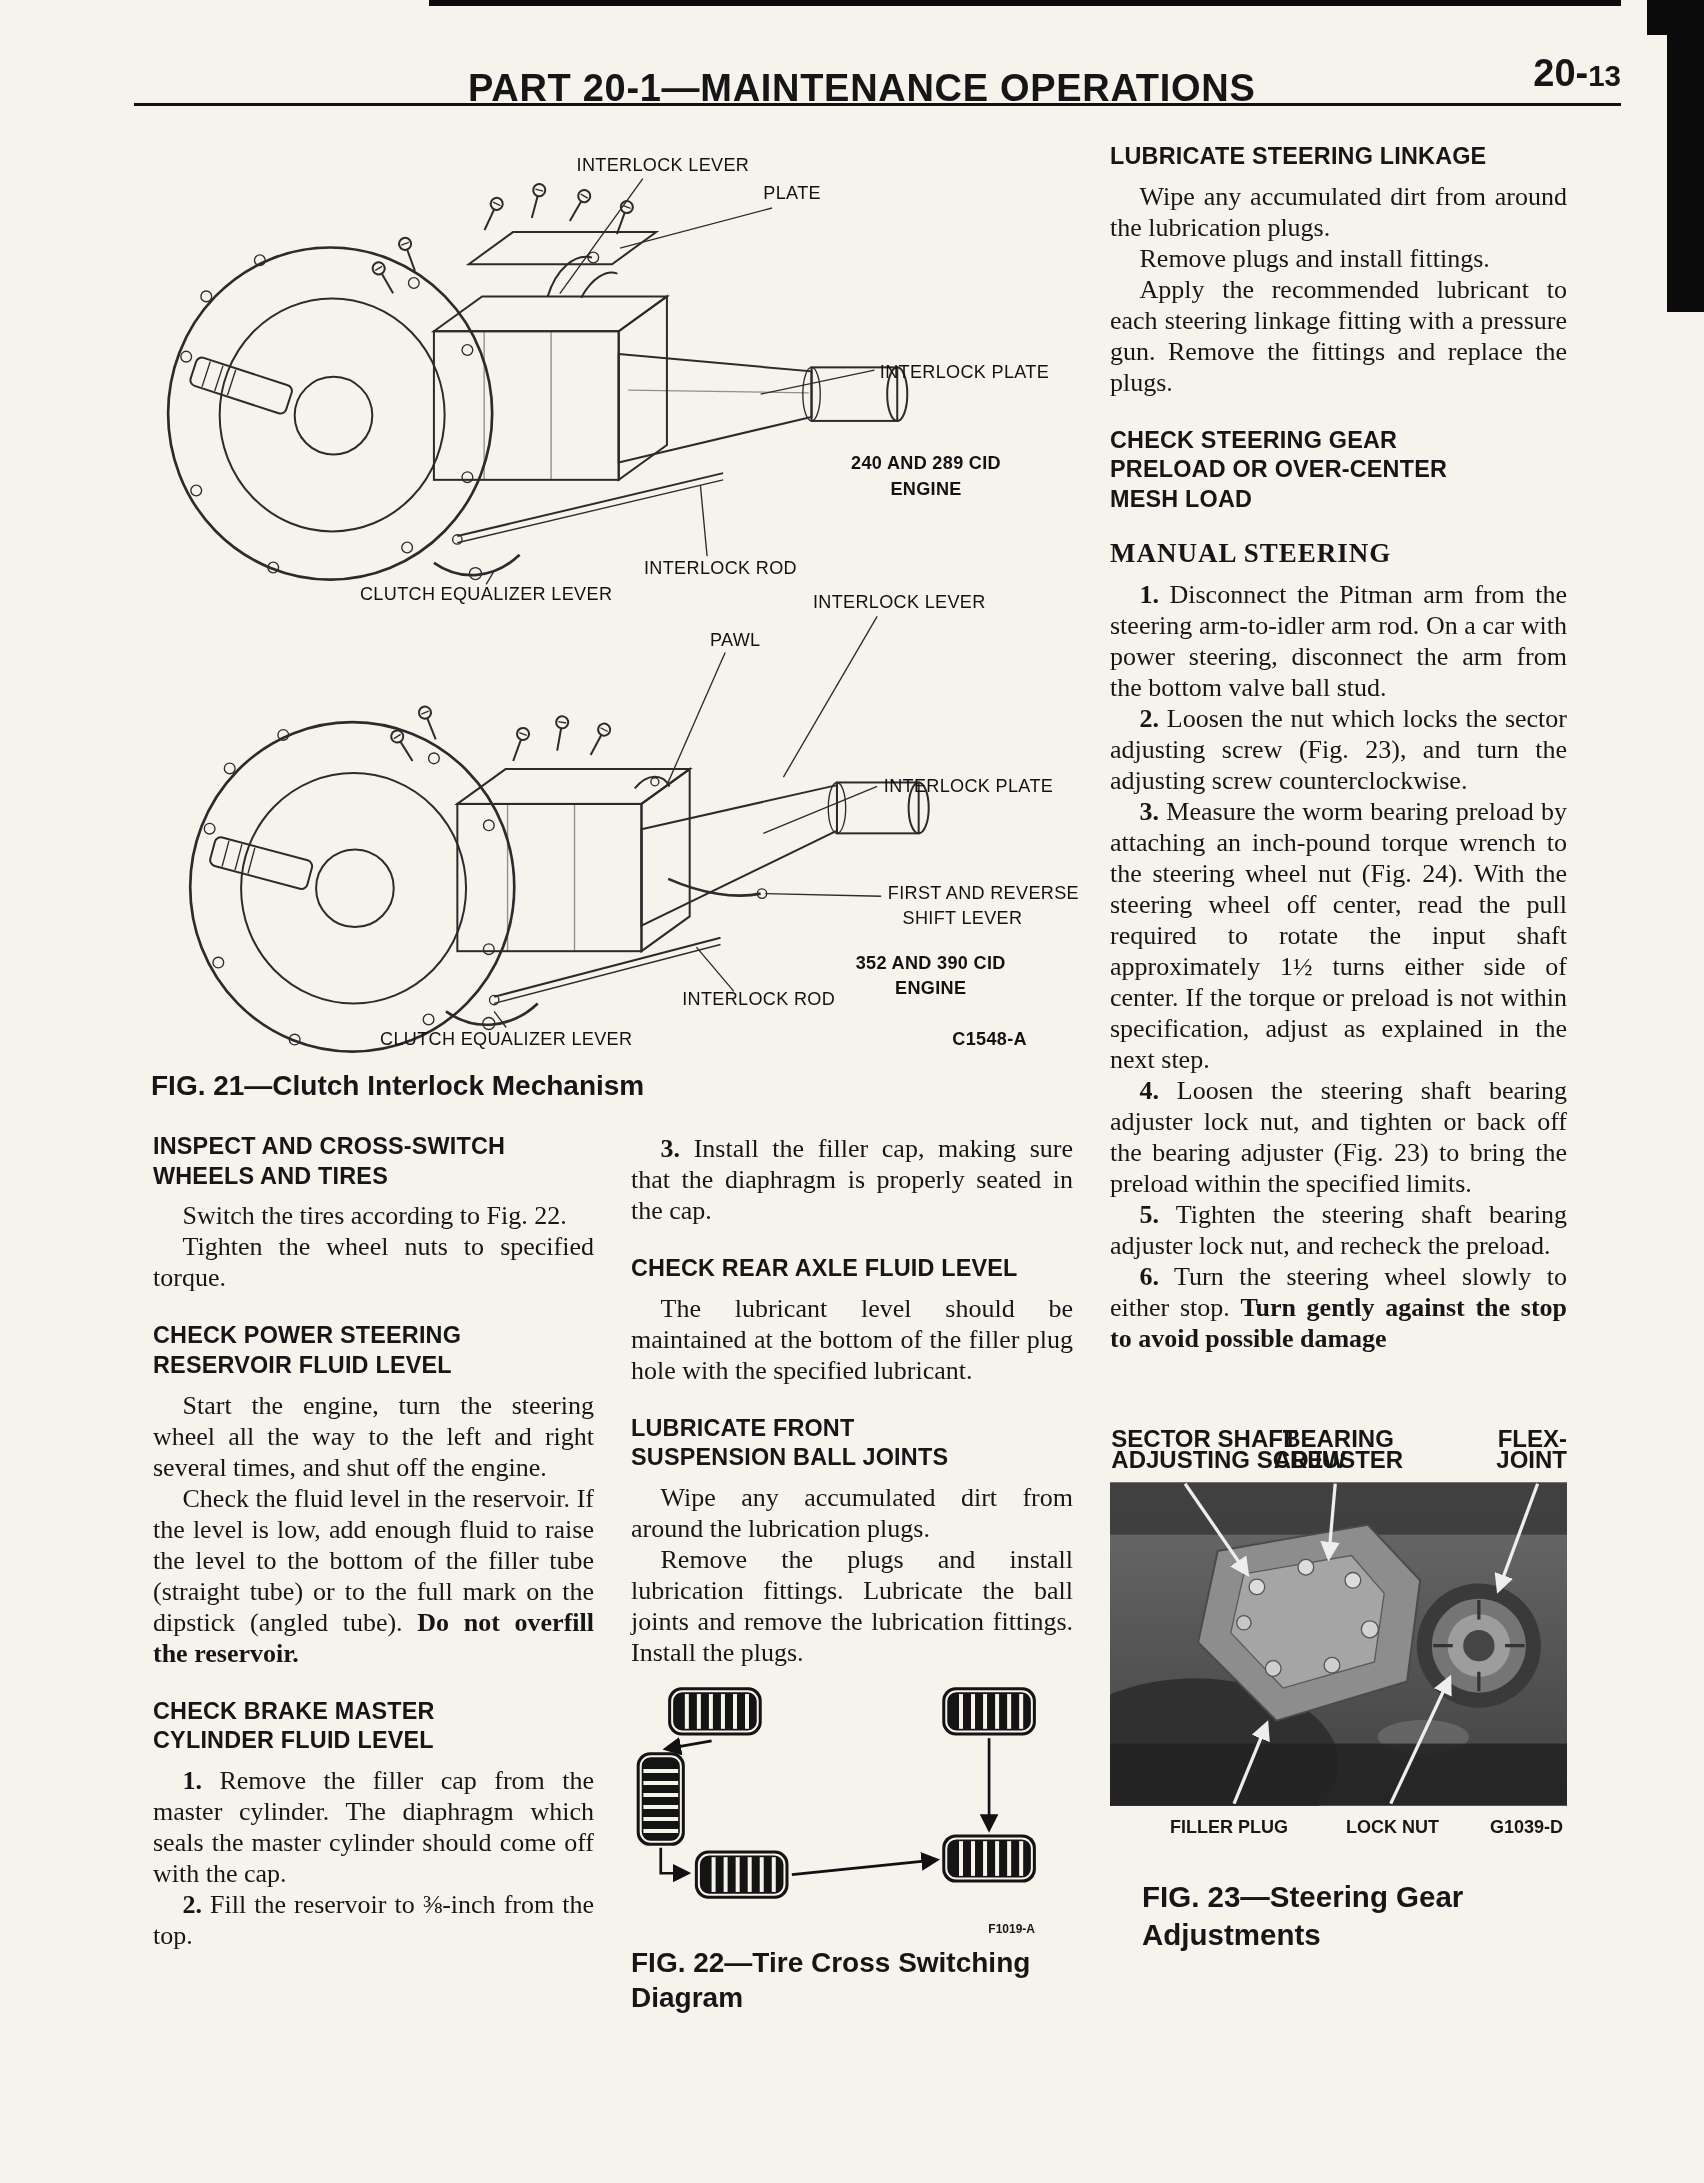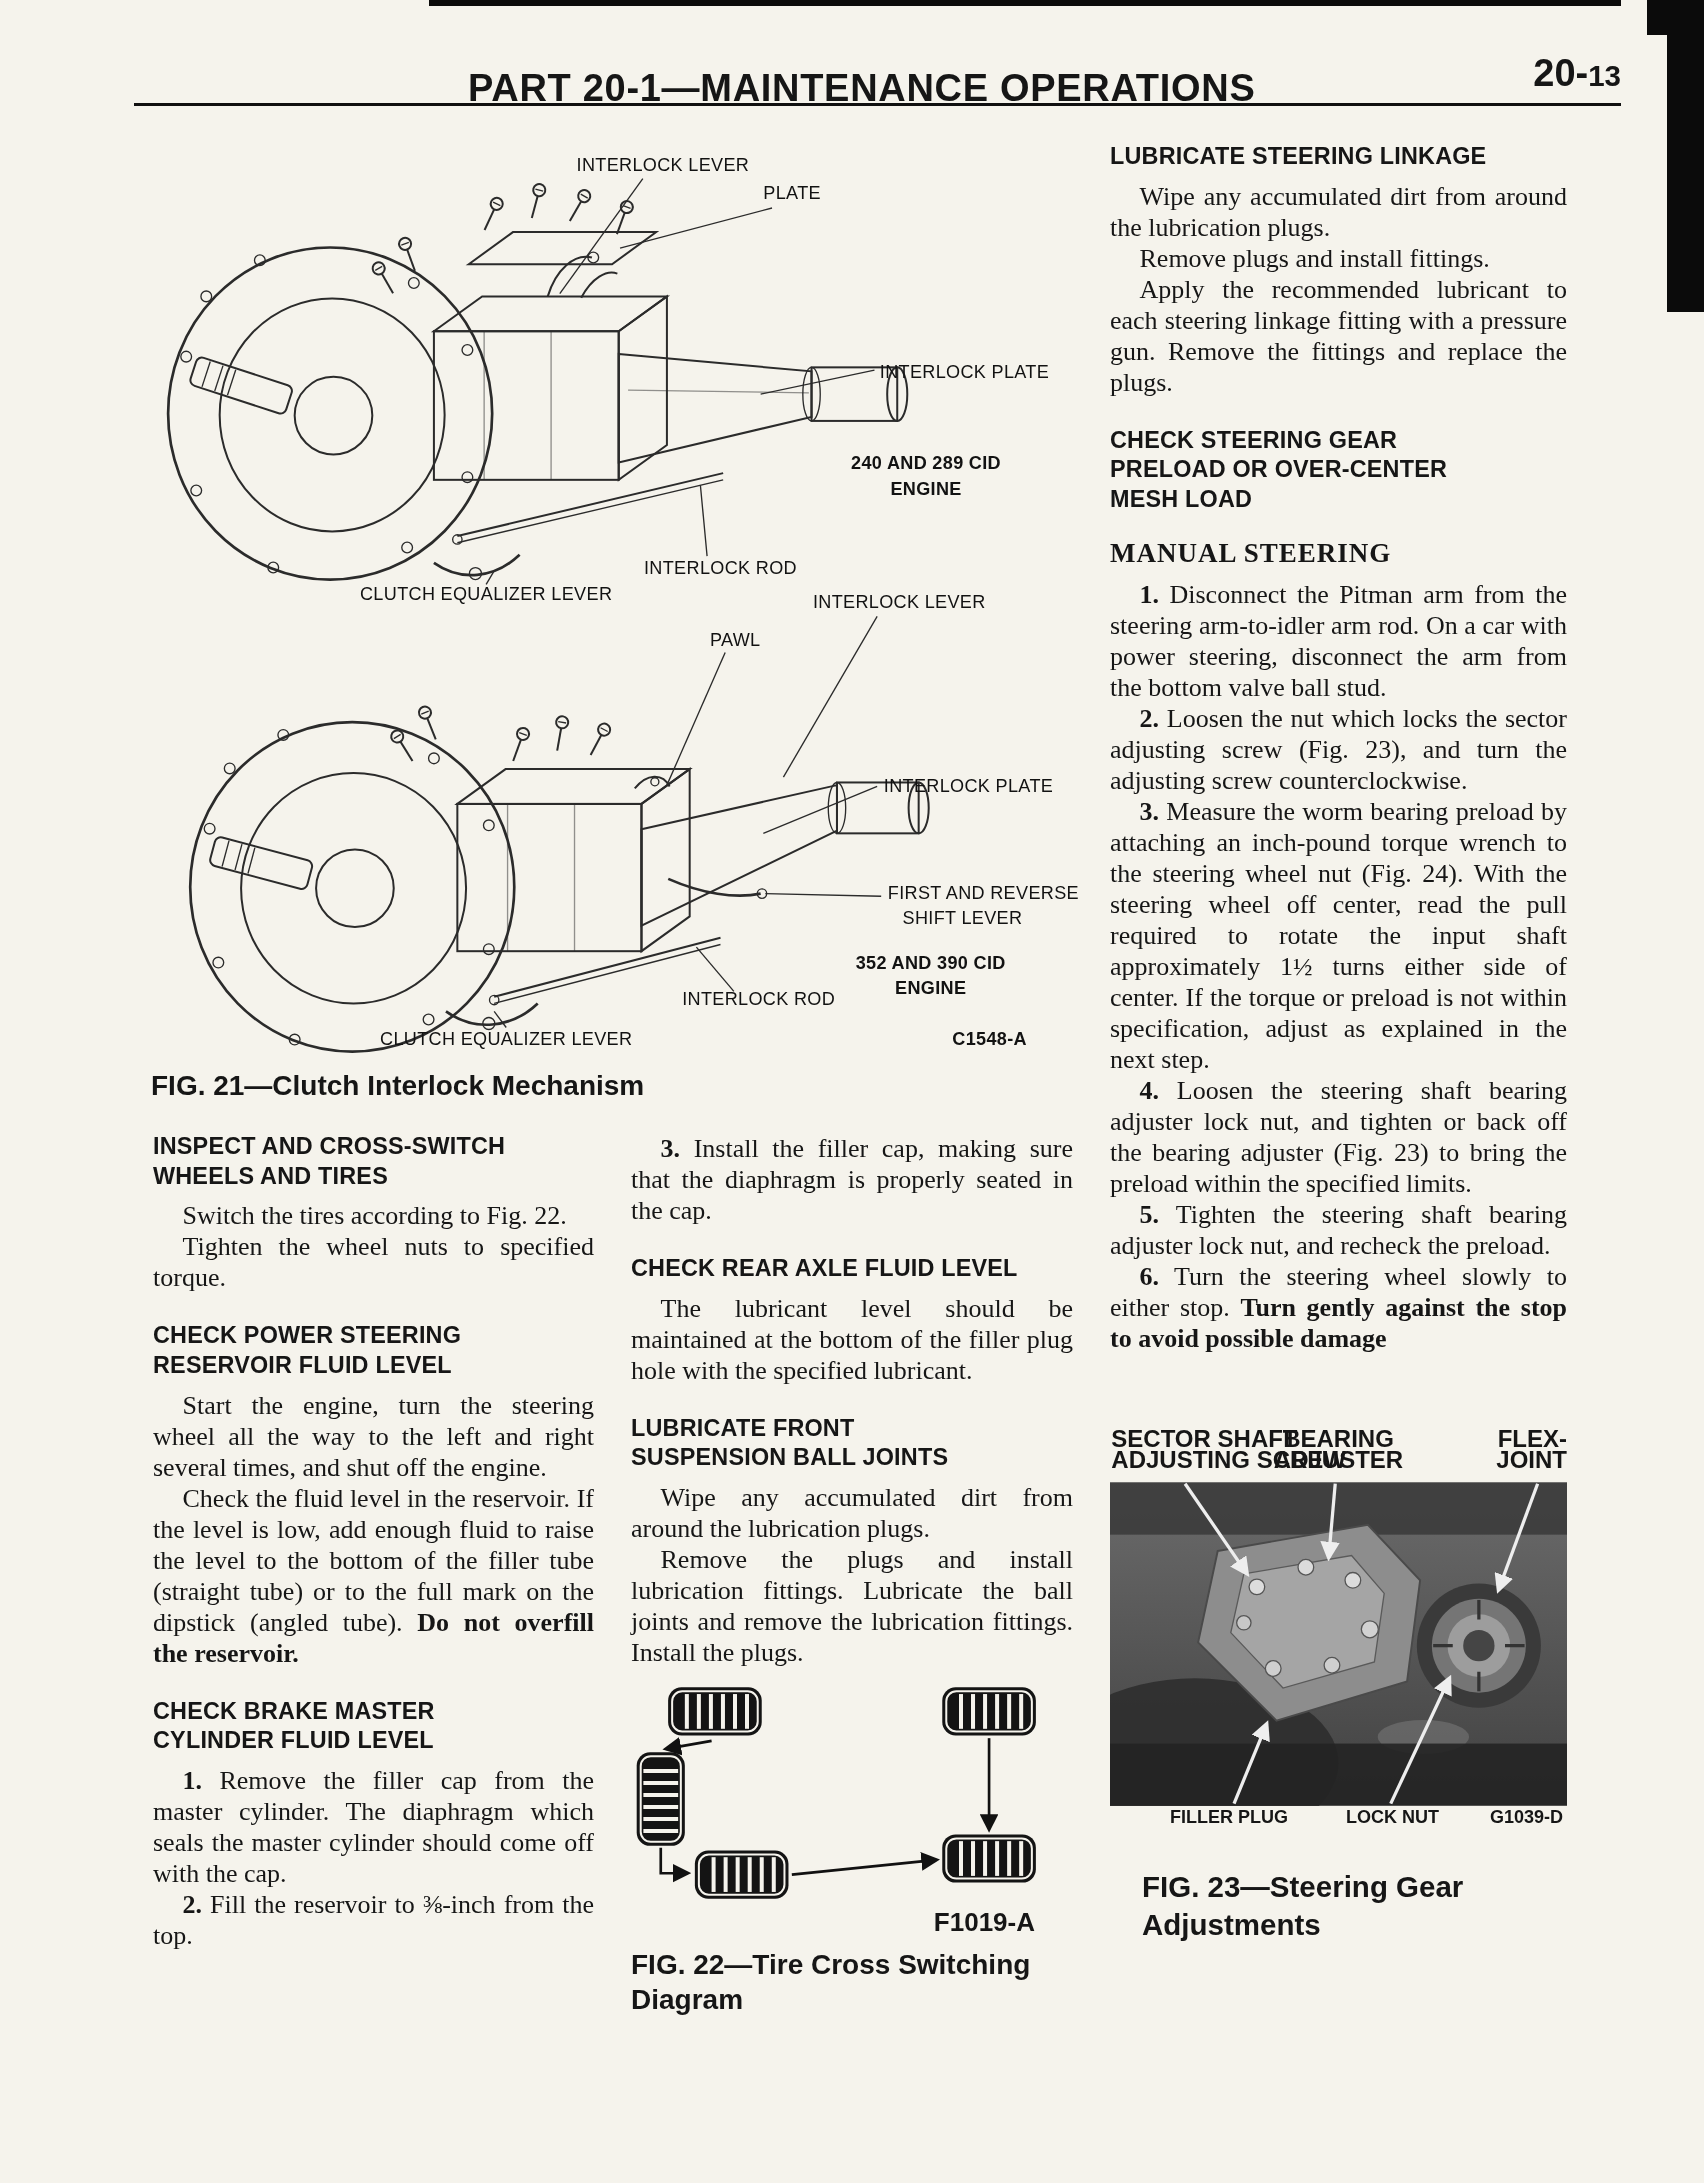--- a/index.html
+++ b/index.html
@@ -52,35 +52,35 @@
     font-family:"Liberation Sans", sans-serif; font-weight:700;
     font-size:28px; line-height:35px;
   }
   .fig21-caption { padding-left:32px; margin-top:5.4px; }
   .cap-line { display:block; }
 
   
   .fig22 { margin-top:13.4px; }
   .fig22 svg { display:block; }
   .fig-code {
-    font-family:"Liberation Sans", sans-serif; font-weight:700; font-size:26px;
-    text-align:right; padding-right:38px; margin-top:1px;
+    font-family:"Liberation Sans", sans-serif; font-weight:700; font-size:12px;
+    text-align:right; padding-right:38px; margin-top:16px;
   }
   .fig22-caption { margin-top:9.4px; }
 
   
   .fig23 { margin-top:74px; }
   .f23top { position:relative; height:48px; margin-bottom:6.7px;
     font-family:"Liberation Sans", sans-serif; font-weight:700; font-size:24px; line-height:21.4px; }
   .f23l1 { position:absolute; left:1.3px; top:0; }
   .f23l2 { position:absolute; left:50%; transform:translateX(-50%); text-align:center; }
   .f23l3 { position:absolute; right:0; top:0; text-align:right; }
   .f23line { display:block; }
   .fig23-photo svg { display:block; }
-  .f23bot { position:relative; height:25.4px; margin-top:1px;
+  .f23bot { position:relative; height:25.4px; margin-top:11px;
     font-family:"Liberation Sans", sans-serif; font-size:18px; font-weight:700; }
   .f23b1 { position:absolute; left:60px; }
   .f23b2 { position:absolute; left:236px; }
   .f23code { position:absolute; right:4px; }
   .fig23-caption { margin-top:35px; padding-left:32px; font-size:29.5px; line-height:38px; }
 </style>
 </head>
 <body>
 
 <div class="page">

